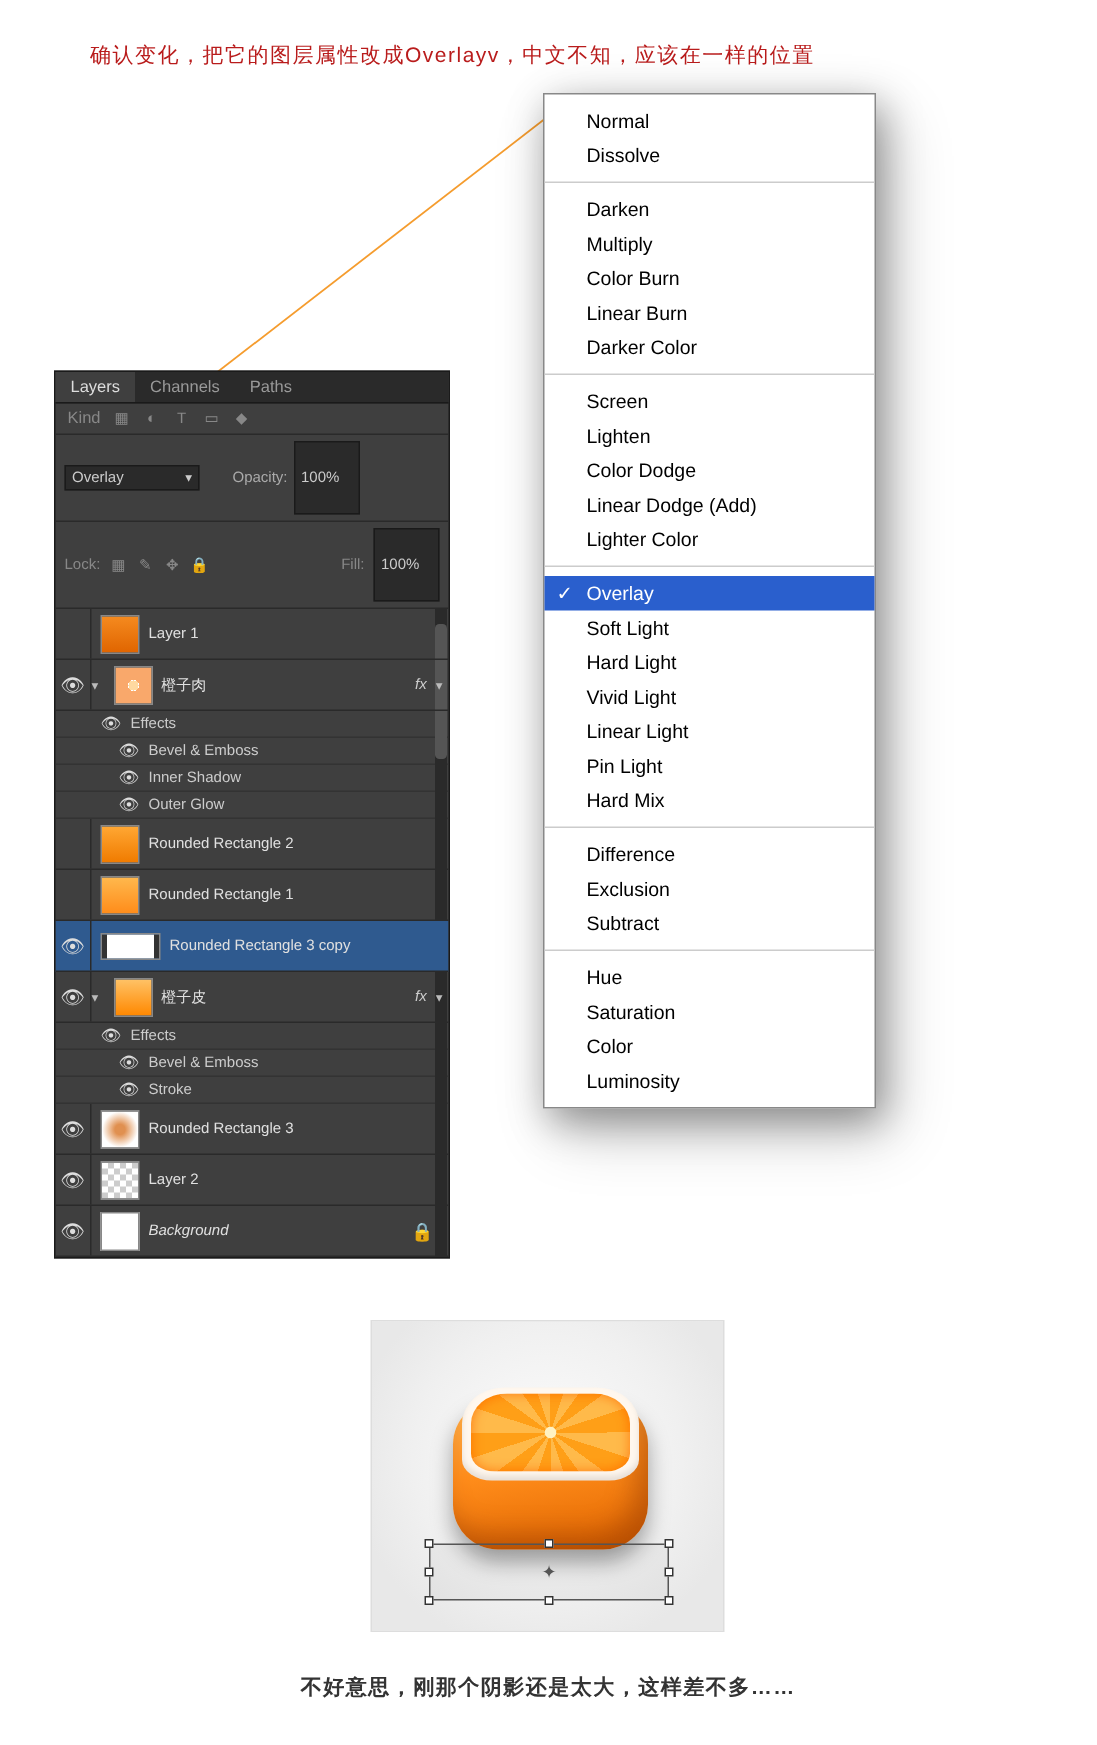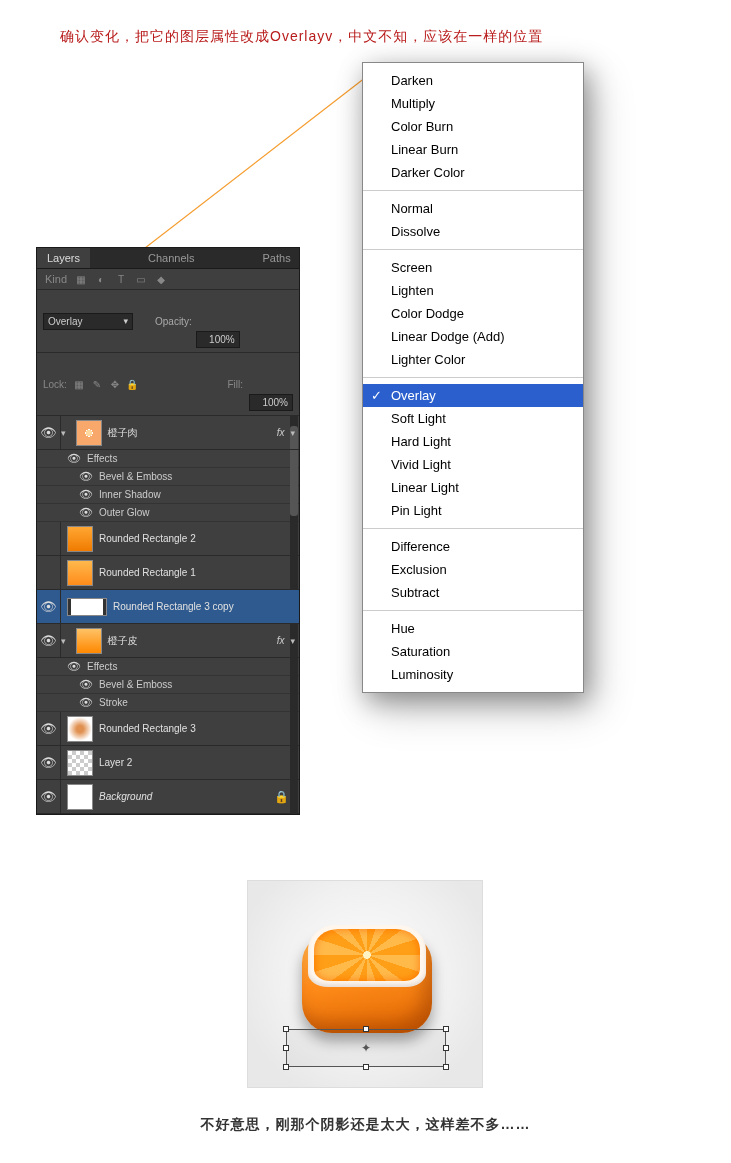--- a/index.html
+++ b/index.html
@@ -40,21 +40,20 @@
     background: #3f3f3f;
     border: 1px solid #1a1a1a;
     font-family: Arial, sans-serif;
     color: #cfcfcf;
     font-size: 11px;
   }
   .panel-tabs {
     display: flex;
     background: #2a2a2a;
     border-bottom: 1px solid #1a1a1a;
-    gap: 48px;
   }
   .panel-tab {
     padding: 4px 10px;
     font-size: 11px;
     color: #999;
     cursor: pointer;
   }
   .panel-tab.active {
     background: #3f3f3f;
     color: #ddd;
@@ -90,24 +89,23 @@
     right: 4px;
     top: 2px;
     font-size: 9px;
   }
   .opacity-label { color: #aaa; font-size: 10px; margin-left: 18px; }
   .opacity-val {
     background: #2a2a2a;
     border: 1px solid #1a1a1a;
     color: #ccc;
     font-size: 10px;
-    padding: 2px 4px;
+    padding: 18px 4px;
     width: 44px;
-    text-align: right;
-    margin-top: 37px;
+    text-align: left;
   }
   .lock-row { color: #888; font-size: 10px; gap:6px; }
   .lock-icon { width:12px; height:12px; display:inline-flex; align-items:center; justify-content:center; font-size:10px; color:#888; }
 
   .layers-list {
     max-height: 480px;
     overflow: hidden;
   }
   .layer-row {
     display: flex;
@@ -312,20 +310,25 @@
     <span class="lock-icon">✥</span>
     <span class="lock-icon">🔒</span>
     <span style="flex:1"></span>
     <span>Fill:</span>
     <span class="opacity-val">100%</span>
   </div>
 
   <div class="layers-list" id="layers-list" style="position:relative;">
     <div class="scrollbar-stub"></div>
     <div class="scrollbar-thumb"></div>
+  <div class="layer-row">
+        <div class="eye hidden">👁</div>
+        <div class="thumb orange1"></div>
+        <div class="layer-name">Layer 1</div>
+      </div>
       <div class="layer-row">
         <div class="eye">👁</div>
         <span class="toggle-tri">▾</span>
         <div class="thumb pulp"></div>
         <div class="layer-name">橙子肉</div>
         <span class="fx-label">fx</span>
         <span class="toggle-tri">▾</span>
       </div>
       <div class="sub-effect" style="padding-left: 30px;">
         <span class="eye-small">👁</span>
@@ -392,53 +395,55 @@
         <div class="eye">👁</div>
         <div class="thumb white"></div>
         <div class="layer-name italic">Background</div>
         <span class="lock-badge">🔒</span>
       </div>
     </div>
 </div>
 
 <div class="blend-menu" id="blend-menu">
     <div class="menu-group">
+      <div class="menu-item">Normal</div>
+      <div class="menu-item">Dissolve</div>
+    </div>
+    <div class="menu-group">
       <div class="menu-item">Darken</div>
       <div class="menu-item">Multiply</div>
       <div class="menu-item">Color Burn</div>
       <div class="menu-item">Linear Burn</div>
       <div class="menu-item">Darker Color</div>
-    </div>
-    <div class="menu-group">
-      <div class="menu-item">Normal</div>
-      <div class="menu-item">Dissolve</div>
     </div>
     <div class="menu-group">
       <div class="menu-item">Screen</div>
       <div class="menu-item">Lighten</div>
       <div class="menu-item">Color Dodge</div>
       <div class="menu-item">Linear Dodge (Add)</div>
       <div class="menu-item">Lighter Color</div>
     </div>
     <div class="menu-group">
       <div class="menu-item selected">Overlay</div>
       <div class="menu-item">Soft Light</div>
       <div class="menu-item">Hard Light</div>
       <div class="menu-item">Vivid Light</div>
       <div class="menu-item">Linear Light</div>
       <div class="menu-item">Pin Light</div>
+      <div class="menu-item">Hard Mix</div>
     </div>
     <div class="menu-group">
       <div class="menu-item">Difference</div>
       <div class="menu-item">Exclusion</div>
       <div class="menu-item">Subtract</div>
     </div>
     <div class="menu-group">
       <div class="menu-item">Hue</div>
       <div class="menu-item">Saturation</div>
+      <div class="menu-item">Color</div>
       <div class="menu-item">Luminosity</div>
     </div>
   </div>
 
 <div class="result-box">
   <div class="orange-icon">
     <div class="orange-body"></div>
     <div class="orange-rim"></div>
     <div class="orange-pulp"></div>
   </div>

